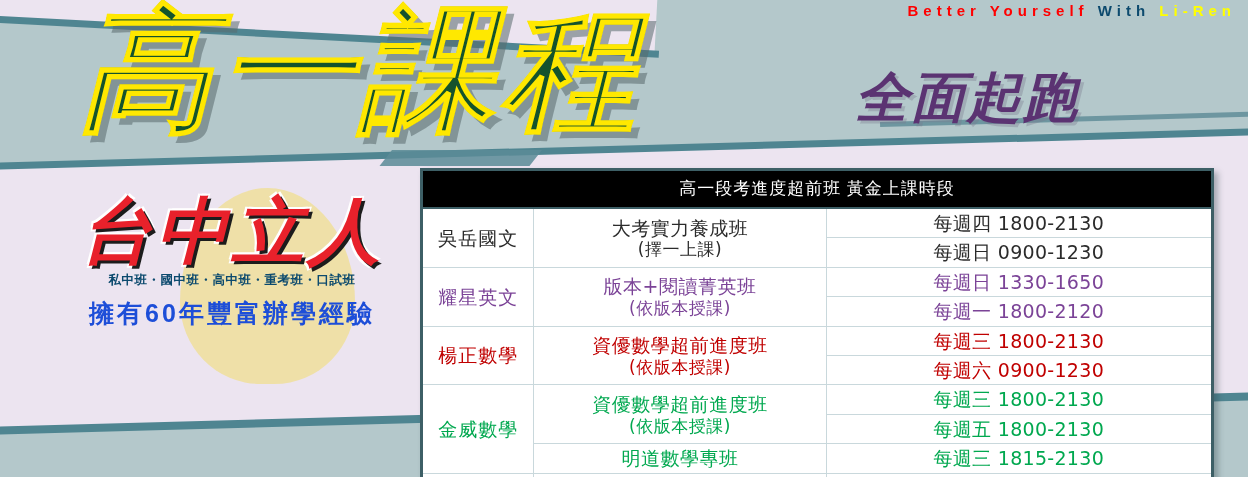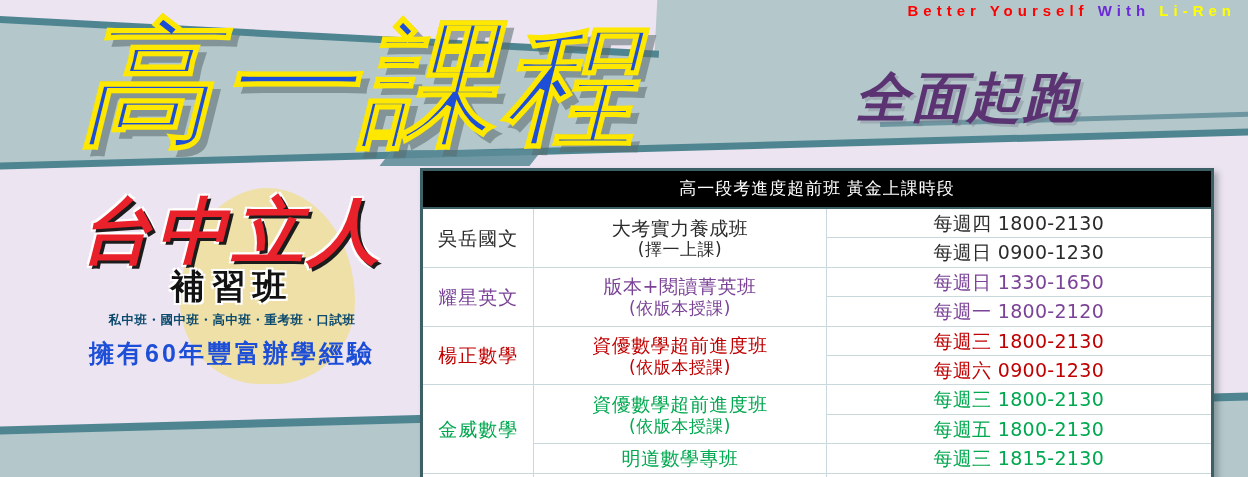--- a/index.html
+++ b/index.html
@@ -56,29 +56,29 @@
     transform:skewX(-38deg);transform-origin:0 0;opacity:.85;
   }
 
   
   .tagline{
     position:absolute;top:2px;right:12px;
     font-size:15px;font-weight:bold;letter-spacing:5px;
     white-space:nowrap;
   }
   .tagline .red{color:#ff0000;}
-  .tagline .blk{color:#6d28d9;}
+  .tagline .blk{color:#0c4a6e;}
   .tagline .yel{color:#ffff00;}
 
   
   .title-main{
-    position:absolute;left:78px;top:16px;
+    position:absolute;left:78px;top:2px;
     font-family:"DejaVu Sans","Liberation Sans",sans-serif;
     font-size:135px;line-height:1.02;font-weight:bold;font-style:italic;
-    color:#1d4ed8;
+    color:#14532d;
     letter-spacing:6px;white-space:nowrap;
     text-shadow:7px 7px 0 rgba(90,105,110,.55);
     -webkit-text-stroke:1px #ffe800;
   }
   .title-sub{
     position:absolute;left:855px;top:62px;
     font-family:"DejaVu Sans","Liberation Sans",sans-serif;
     font-size:54px;font-weight:bold;font-style:italic;
     color:#5b3372;letter-spacing:2px;white-space:nowrap;
     text-shadow:3px 3px 0 rgba(120,120,140,.35);
@@ -175,21 +175,20 @@
     <span class="blk">With</span>
     <span class="yel">Li-Ren</span>
   </div>
 
   <div class="title-main">高一課程</div>
   <div class="title-sub">全面起跑</div>
 
   <div class="logo-wrap">
     <div class="logo-halo"></div>
     <div class="logo-cn">台中立人</div>
-    <div class="logo-cram">補習班</div>
     <div class="logo-classes">私中班・國中班・高中班・重考班・口試班</div>
     <div class="logo-exp">擁有60年豐富辦學經驗</div>
   </div>
 
   <div class="table-shell">
     <table class="sched">
       <colgroup>
         <col class="c-teacher">
           <col class="c-course">
           <col class="c-time">

